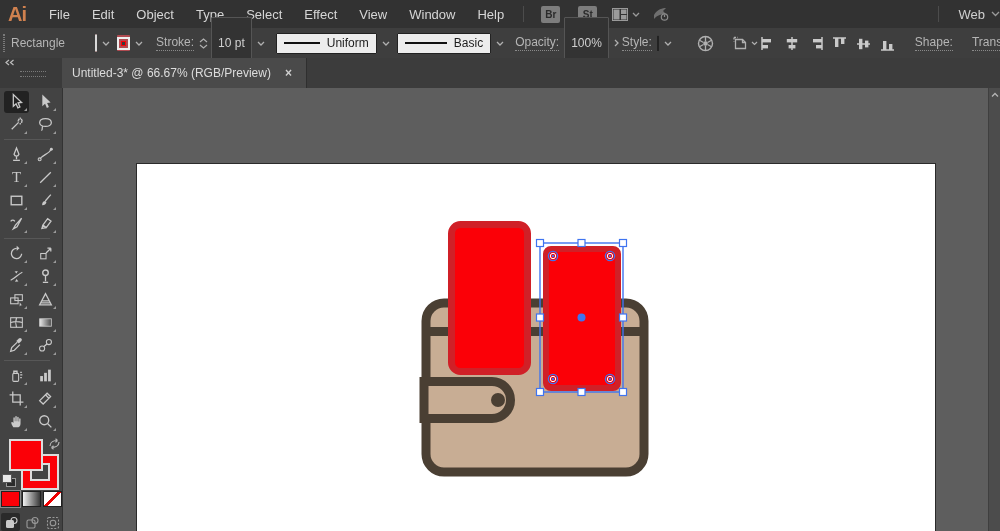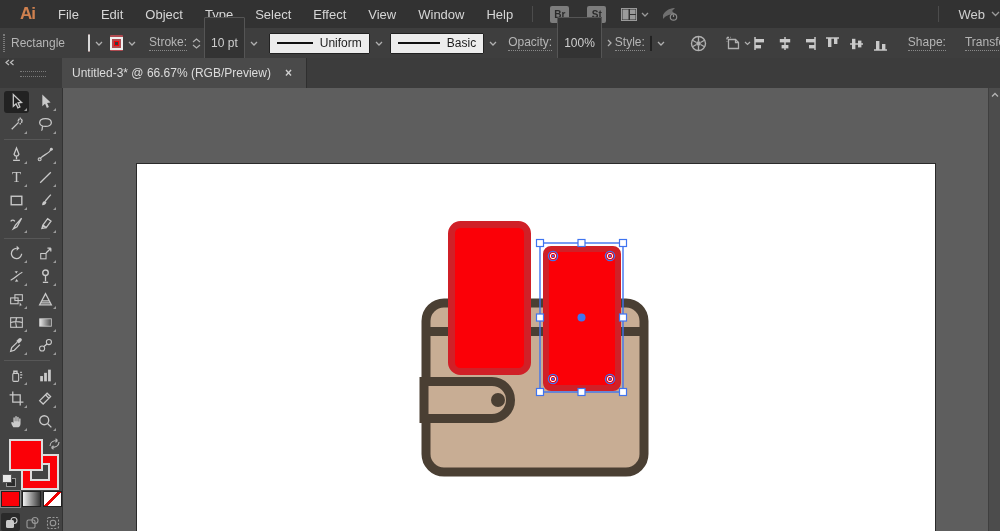--- a/index.html
+++ b/index.html
@@ -7,21 +7,21 @@
     width:1000px;height:531px;overflow:hidden;position:relative;
     background:#5e5e5e;font-family:"Liberation Sans",sans-serif;
     -webkit-font-smoothing:antialiased;user-select:none;
   }
   
   .menubar{
     position:absolute;left:0;top:0;width:1000px;height:28px;
     background:#323232;border-bottom:1px solid #262626;
     display:flex;align-items:center;color:#d6d6d6;font-size:13px;
   }
-  .ai-logo{color:#d0814f;font-weight:bold;font-size:17px;padding:0 12px 0 20px;letter-spacing:-1px;}
+  .ai-logo{color:#d0814f;font-weight:bold;font-size:20px;padding:0 12px 0 8px;letter-spacing:-1px;}
   .menu-item{padding:0 11px;height:28px;display:flex;align-items:center;cursor:default;}
   .mb-sep{width:1px;height:16px;background:#4c4c4c;margin:0 8px;}
   .mb-btn{
     width:19px;height:17px;background:#7d7d7d;color:#2a2a2a;font-size:10px;font-weight:bold;
     border-radius:2px;display:flex;align-items:center;justify-content:center;margin:0 9px;
   }
   .mb-icon{display:flex;align-items:center;margin:0 6px;}
   .mb-right{margin-left:auto;display:flex;align-items:center;}
   .workspace{display:flex;align-items:center;gap:6px;padding:0 0 0 12px;color:#cfcfcf;}
   .chev{display:inline-flex;align-items:center;}
@@ -160,21 +160,21 @@
           <svg width="9" height="6" viewBox="0 0 9 6">
             <polyline points="1,1 4.5,4.5 8,1" fill="none" stroke="#9a9a9a" stroke-width="1.3"></polyline>
           </svg>
         </span>
     </div>
   </div>
 </div>
 
 <div class="optionsbar">
   <div class="grip-v"></div>
-  <span class="ob-label" style="margin-right:23px;">Rectangle</span>
+  <span class="ob-label" style="margin-right:30px;">Rectangle</span>
   <div class="swatch-fill"></div>
   <span class="ob-chev">
       <svg width="8" height="5" viewBox="0 0 8 5">
         <polyline points="1,1 4,4 7,1" fill="none" stroke="#b0b0b0" stroke-width="1.3"></polyline>
       </svg>
     </span>
   <div class="swatch-stroke">
       <div class="ring">
         <div class="ring-in"></div>
       </div>

